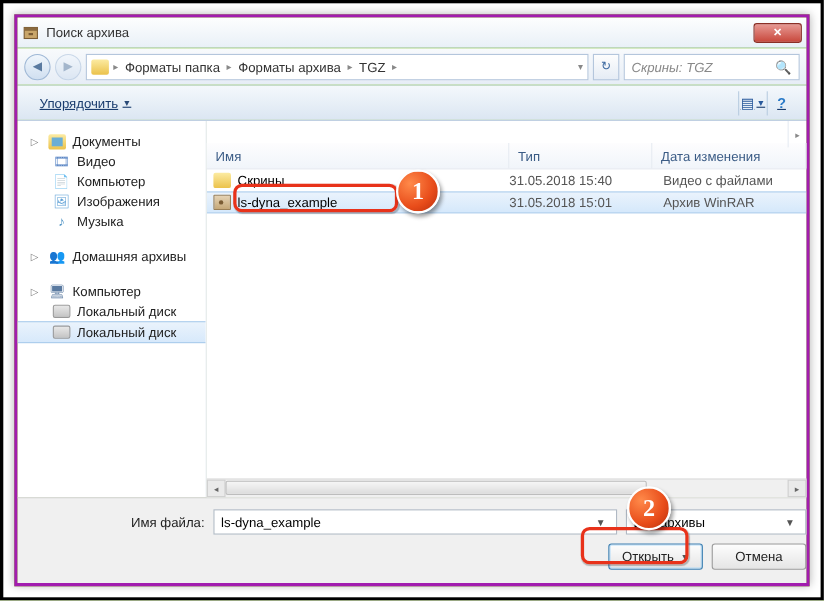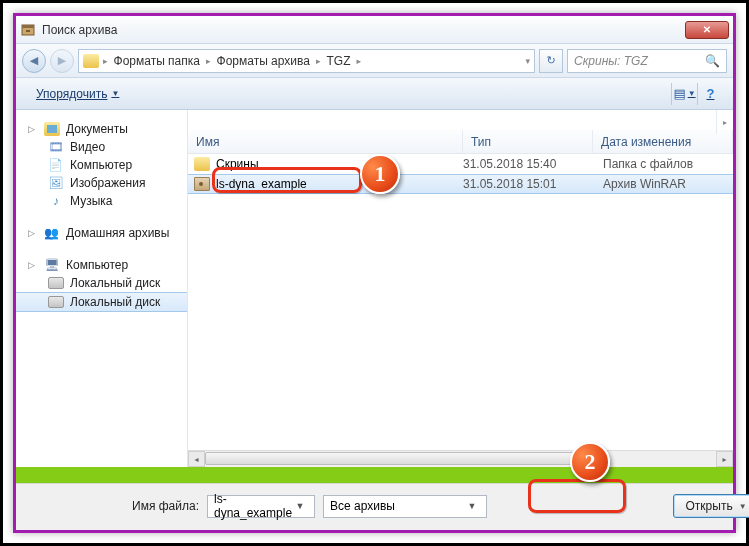--- a/index.html
+++ b/index.html
@@ -75,21 +75,21 @@
 .fico.folder { background: linear-gradient(#fceba2, #ebc24b); border-radius: 2px; }
 .fico.archive { background: linear-gradient(#e5d3b5, #c5a878); border: 1px solid #9a7f56; border-radius: 1px; position: relative; }
 .fico.archive::after { content:""; position:absolute; left:4px; top:4px; width:4px; height:4px; background:#7a5c34; border-radius:50%;}
 
 .hscroll { height: 17px; background: #f0f0f0; border-top: 1px solid #dcdcdc; display: flex; align-items: center; }
 .hscroll .arrL, .hscroll .arrR { width: 17px; height: 100%; display:flex;align-items:center;justify-content:center;font-size:8px;color:#666;background:#eaeaea;border:1px solid #cfcfcf; }
 .hscroll .track { flex:1; height:100%; position:relative; }
 .hscroll .thumb { position:absolute; left:0; top:1px; width:75%; height:13px; background:linear-gradient(#f6f6f6,#dcdcdc); border:1px solid #bdbdbd; border-radius:2px; }
 
 
-.bottom { background: #f0f0f0; border-top: 1px solid #d6d6d6; padding: 10px 13px 12px; display: flex; flex-direction: row; gap: 8px; font-size: 12px; margin-top: 16px; }
+.bottom { background: #f0f0f0; border-top: 1px solid #d6d6d6; padding: 10px 0 12px; display: flex; flex-direction: column; gap: 8px; font-size: 12px; }
 .frow { display: flex; align-items: center; gap: 8px; }
 .flabel { width: 170px; text-align: right; color: #222; }
 .combo { height: 23px; background: #fff; border: 1px solid #b0b9c4; display: flex; align-items: center; padding: 0 6px; }
 .combo .val { flex: 1; }
 .combo .drop { width: 16px; text-align: center; color: #555; font-size: 9px; }
 .combo.fname { flex: 1; }
 .combo.ftype { width: 164px; }
 .btnbar { display: flex; justify-content: flex-end; gap: 8px; padding-left: 178px; }
 .btn { width: 86px; height: 24px; background: linear-gradient(#fdfdfd, #e5e5e5); border: 1px solid #9b9b9b; border-radius: 3px; display: flex; align-items: center; justify-content: center; color: #222; }
 .btn.primary { border: 1px solid #3c7fb1; box-shadow: 0 0 0 1px #b3dbf8 inset; }
@@ -209,21 +209,21 @@
         <div class="col date">Дата изменения</div>
         <div class="scrollptr">▸</div>
       </div>
       <div class="rows">
         <div class="row">
           <div class="c-name">
                 <span class="fico folder"></span>
                 <span>Скрины</span>
               </div>
           <div class="c-date">31.05.2018 15:40</div>
-          <div class="c-type">Папка с файлов</div>
+          <div class="c-type">Видео с файлами</div>
         </div>
         <div class="row sel">
           <div class="c-name">
                 <span class="fico archive"></span>
                 <span>ls-dyna_example</span>
               </div>
           <div class="c-date">31.05.2018 15:01</div>
           <div class="c-type">Архив WinRAR</div>
         </div>
       </div>

